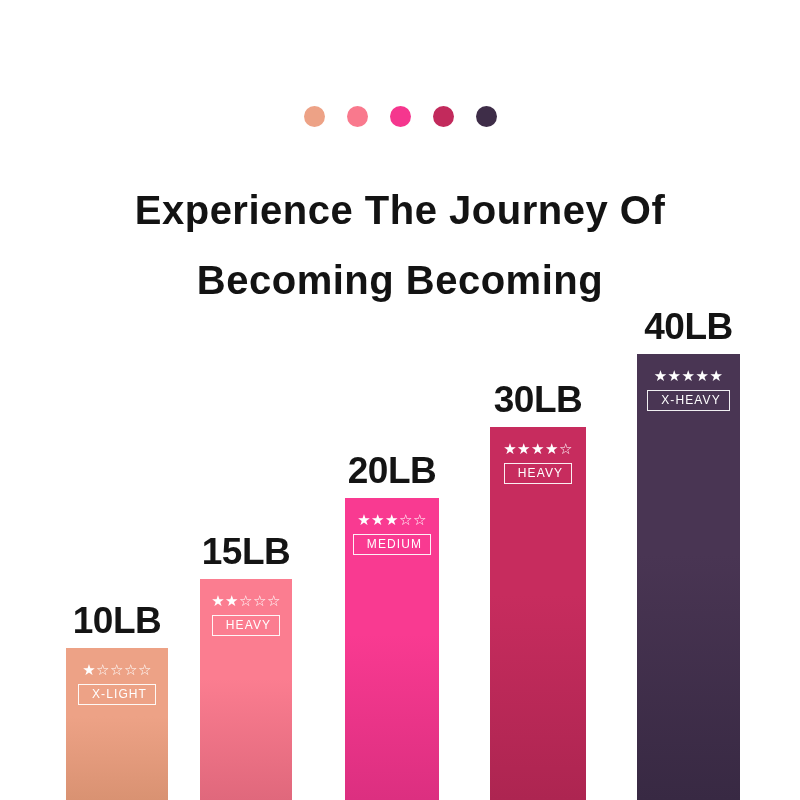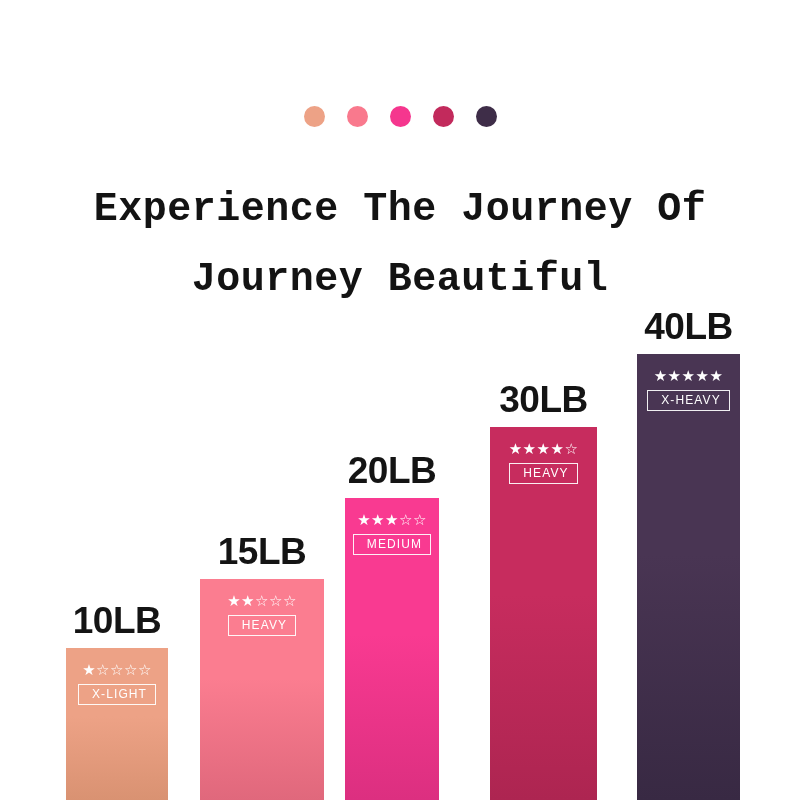--- a/index.html
+++ b/index.html
@@ -42,21 +42,20 @@
     text-align: center;
     color: #131313;
     font-weight: bold;
     font-size: 40px;
     letter-spacing: 0.5px;
     line-height: 70px;
   }
   #headline .line {
     display: block;
     white-space: nowrap;
-    font-family: Liberation Mono, monospace;
   }
 
   
   #chart {
     position: absolute;
     left: 0;
     top: 0;
     width: 800px;
     height: 800px;
   }
@@ -121,55 +120,55 @@
 <div id="dot-row">
   <span class="dot" style="background: rgb(237, 162, 134);"></span>
   <span class="dot" style="background: rgb(249, 121, 141);"></span>
   <span class="dot" style="background: rgb(245, 54, 142);"></span>
   <span class="dot" style="background: rgb(194, 42, 92);"></span>
   <span class="dot" style="background: rgb(62, 45, 72);"></span>
 </div>
 
 <h1 id="headline">
   <span class="line">Experience The Journey Of</span>
-  <span class="line">Journey Beautiful</span>
+  <span class="line">Becoming Becoming</span>
 </h1>
 
 <div id="chart">
     <div class="bar-group" style="left: 66px; width: 102px; height: 152px;">
       <div class="bar-value">10LB</div>
       <div class="bar">
         <div class="bar-inner" style="background: linear-gradient(rgb(237, 162, 134) 0%, rgb(237, 162, 134) 45%, rgb(217, 146, 114) 100%);"></div>
         <div class="bar-badges">
           <div class="stars">★☆☆☆☆</div>
           <div class="grade">X-LIGHT</div>
         </div>
       </div>
     </div>
-    <div class="bar-group" style="left: 200px; width: 124px; height: 221px;">
+    <div class="bar-group" style="left: 200px; width: 92px; height: 221px;">
       <div class="bar-value">15LB</div>
       <div class="bar">
         <div class="bar-inner" style="background: linear-gradient(rgb(251, 125, 144) 0%, rgb(251, 125, 144) 45%, rgb(224, 104, 124) 100%);"></div>
         <div class="bar-badges">
           <div class="stars">★★☆☆☆</div>
           <div class="grade">HEAVY</div>
         </div>
       </div>
     </div>
     <div class="bar-group" style="left: 345px; width: 94px; height: 302px;">
       <div class="bar-value">20LB</div>
       <div class="bar">
         <div class="bar-inner" style="background: linear-gradient(rgb(249, 58, 145) 0%, rgb(249, 58, 145) 45%, rgb(220, 47, 128) 100%);"></div>
         <div class="bar-badges">
           <div class="stars">★★★☆☆</div>
           <div class="grade">MEDIUM</div>
         </div>
       </div>
     </div>
-    <div class="bar-group" style="left: 490px; width: 107px; height: 373px; border-radius: 27px;">
+    <div class="bar-group" style="left: 490px; width: 96px; height: 373px; border-radius: 27px;">
       <div class="bar-value">30LB</div>
       <div class="bar">
         <div class="bar-inner" style="background: linear-gradient(rgb(199, 44, 94) 0%, rgb(199, 44, 94) 45%, rgb(173, 37, 81) 100%);"></div>
         <div class="bar-badges">
           <div class="stars">★★★★☆</div>
           <div class="grade">HEAVY</div>
         </div>
       </div>
     </div>
     <div class="bar-group" style="left: 637px; width: 103px; height: 446px;">

